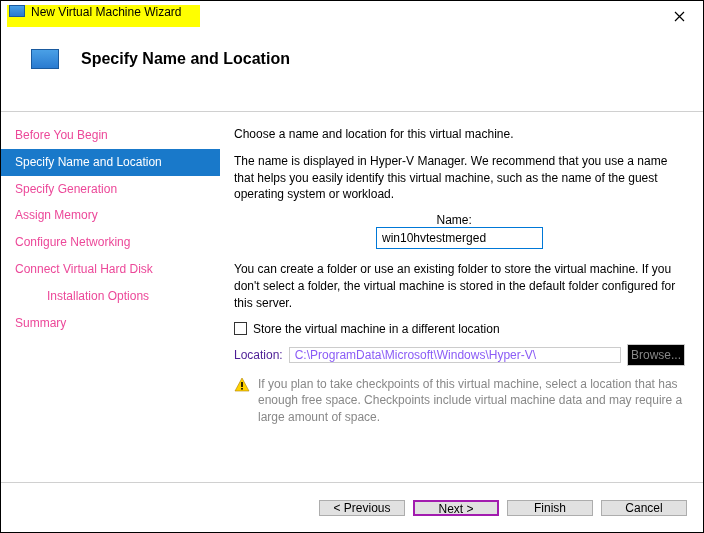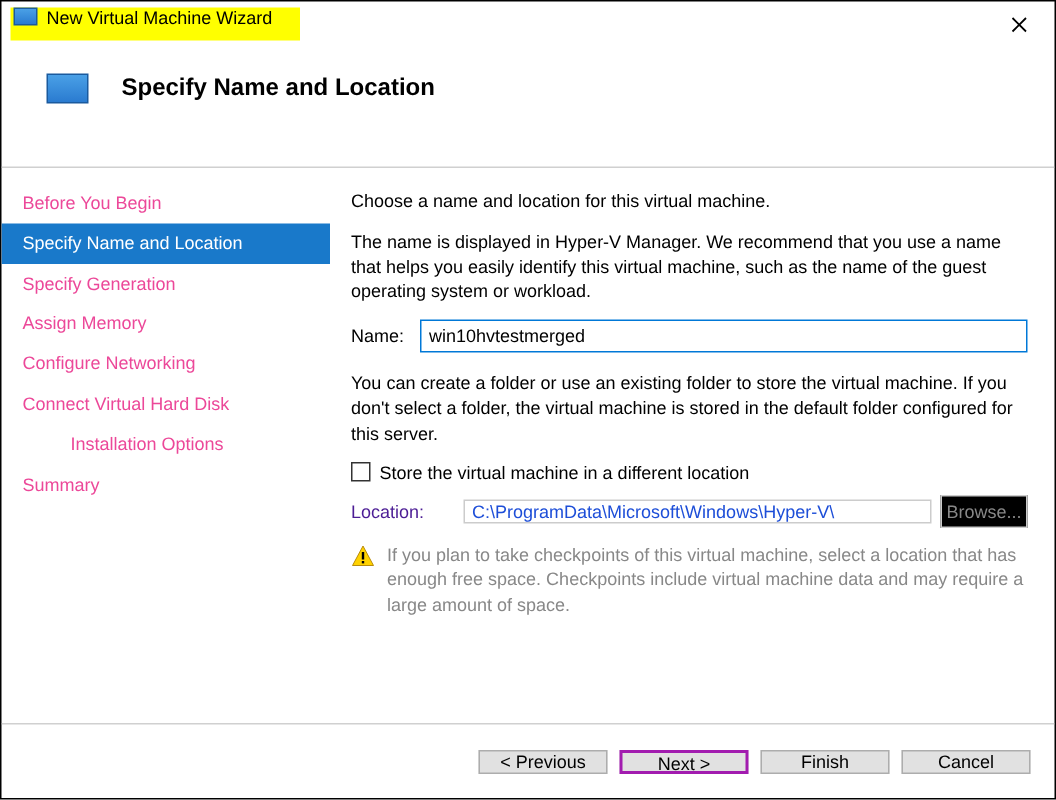--- a/index.html
+++ b/index.html
@@ -103,20 +103,21 @@
     }
     .content p {
       font-size: 12px;
       line-height: 1.4;
       margin-bottom: 10px;
     }
     .name-row {
       display: flex;
       align-items: center;
       margin-bottom: 12px;
+      flex-direction: column;
     }
     .name-label {
       width: 46px;
     }
     .name-input {
       flex: 1;
       border: 1px solid #0078d7;
       padding: 3px 5px;
       font-family: inherit;
       font-size: 12px;
@@ -140,26 +141,25 @@
       gap: 6px;
       margin-bottom: 10px;
     }
     .loc-label {
       color: #4c1d95;
     }
     .loc-input {
       flex: 1;
       border: 1px solid #ccc;
       background: #fff;
-      color: #1d4ed8;
+      color: #8b5cf6;
       padding: 3px 5px;
       font-family: inherit;
       font-size: 12px;
       height: 16px;
-      margin-left: 20px;
     }
     .browse-btn {
       width: 58px;
       height: 22px;
       border: 1px solid #ccc;
       background: #000000;
       color: #888;
       font-family: inherit;
       font-size: 12px;
     }

